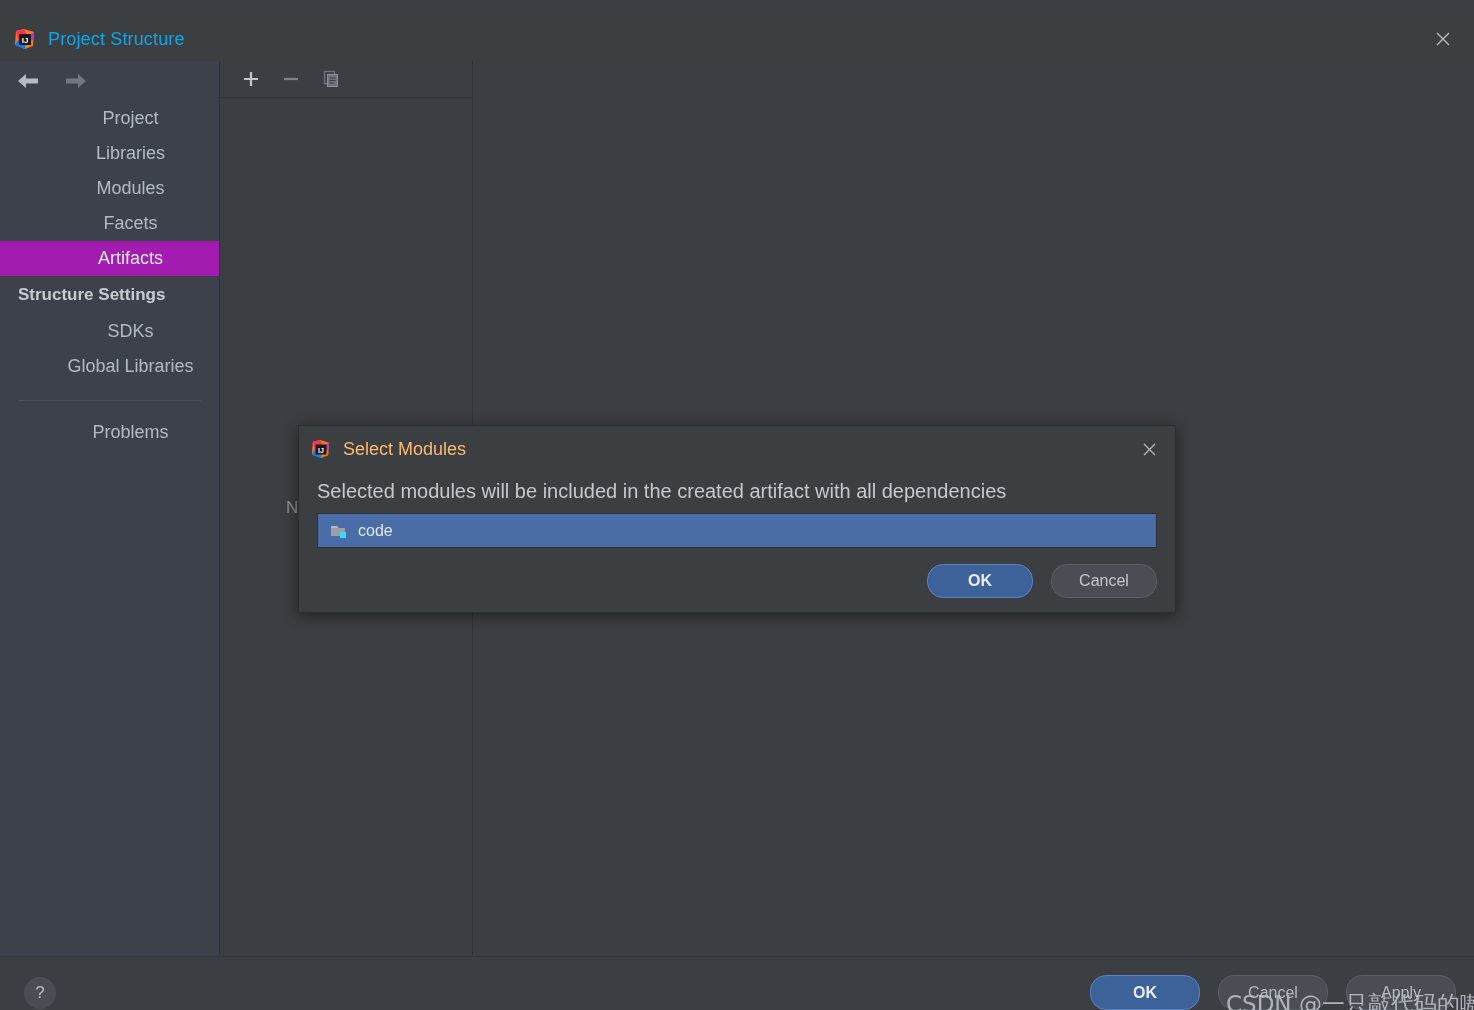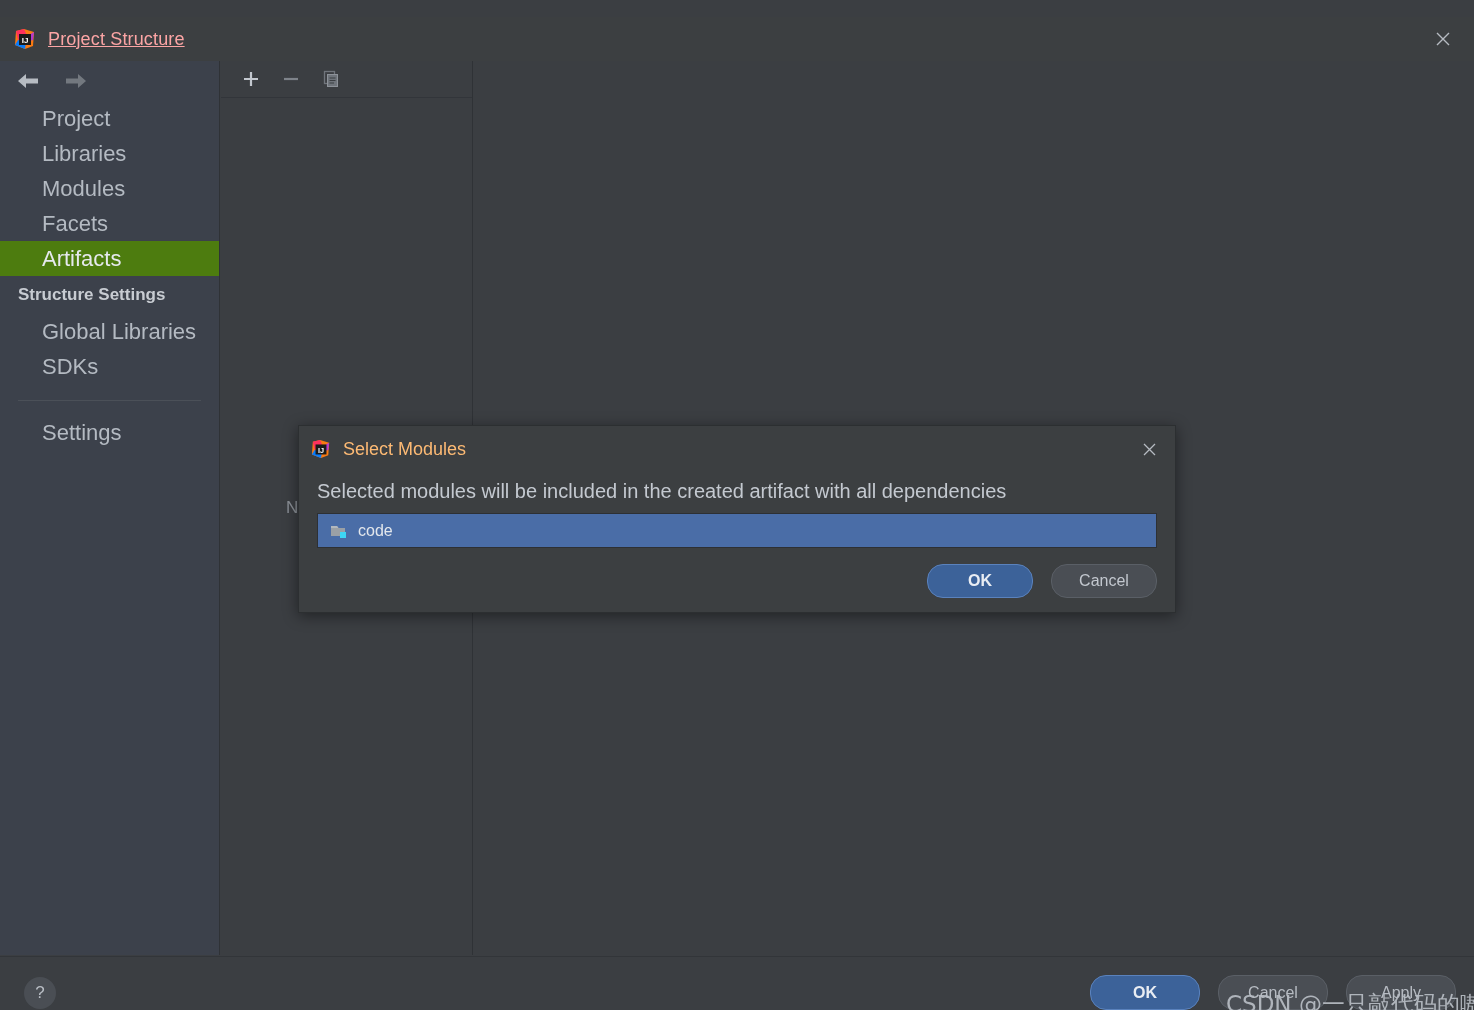--- a/index.html
+++ b/index.html
@@ -25,23 +25,22 @@
     background: #3c3f41;
     display: flex; align-items: center;
   }
   .tb-icon {
     width: 22px; height: 22px;
     margin-left: 14px; margin-right: 12px;
     flex: 0 0 auto;
   }
   .tb-title {
     font-size: 18px;
-    color: #fca5a5;
+    color: #0ea5e9;
     letter-spacing: 0.15px;
-    text-decoration: underline;
   }
   .tb-close {
     position: absolute; right: 0; top: 0;
     width: 62px; height: 44px;
     display: flex; align-items: center; justify-content: center;
     cursor: pointer;
   }
   .tb-close svg { display:block; }
 
   
@@ -62,28 +61,29 @@
     display: flex; align-items: center; justify-content: center;
     cursor: pointer;
   }
   .sb-group {
     font-size: 17px;
     font-weight: bold;
     color: #c8ccd2;
     padding: 9px 0 9px 18px;
   }
   .sb-item {
-    font-size: 22px;
+    font-size: 18px;
     color: #b4bac2;
     padding: 7px 0 7px 42px;
     cursor: pointer;
     line-height: 21px;
+    text-align: center;
   }
   .sb-item.selected {
-    background: #4d7c0f;
+    background: #a21caf;
     color: #e6e9ee;
   }
   .sb-sep {
     height: 1px;
     background: #4b5058;
     margin: 16px 18px 14px 18px;
   }
 
   
   .ghost {
@@ -284,26 +284,26 @@
       </div>
     </div>
 
     <div class="sb-item">Project</div>
     <div class="sb-item">Libraries</div>
     <div class="sb-item">Modules</div>
     <div class="sb-item">Facets</div>
     <div class="sb-item selected">Artifacts</div>
 
     <div class="sb-group">Structure Settings</div>
+    <div class="sb-item">SDKs</div>
     <div class="sb-item">Global Libraries</div>
-    <div class="sb-item">SDKs</div>
 
     <div class="sb-sep"></div>
 
-    <div class="sb-item">Settings</div>
+    <div class="sb-item">Problems</div>
   </div>
 
   <div class="center-panel">
     <div class="center-toolbar">
       <div class="tool-btn">
         <svg width="20" height="20" viewBox="0 0 20 20">
           <path d="M10 3 L10 17 M3 10 L17 10" stroke="#c3c8cf" stroke-width="2.2" fill="none"></path>
         </svg>
       </div>
       <div class="tool-btn">

